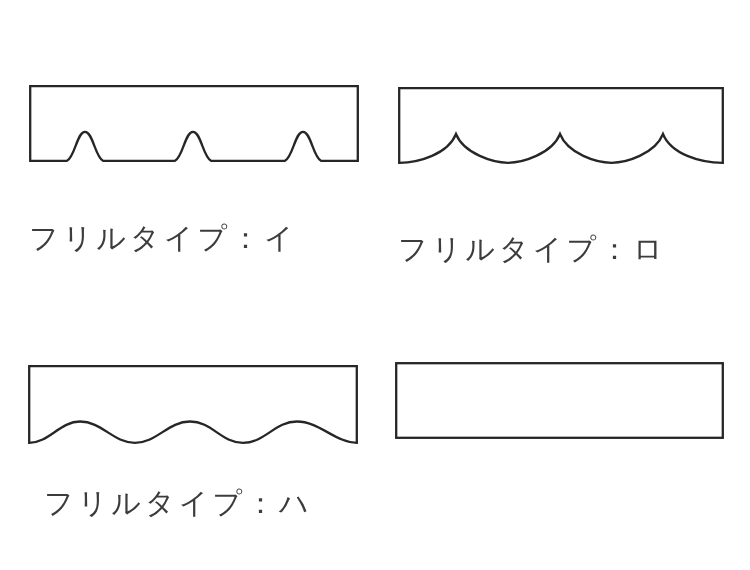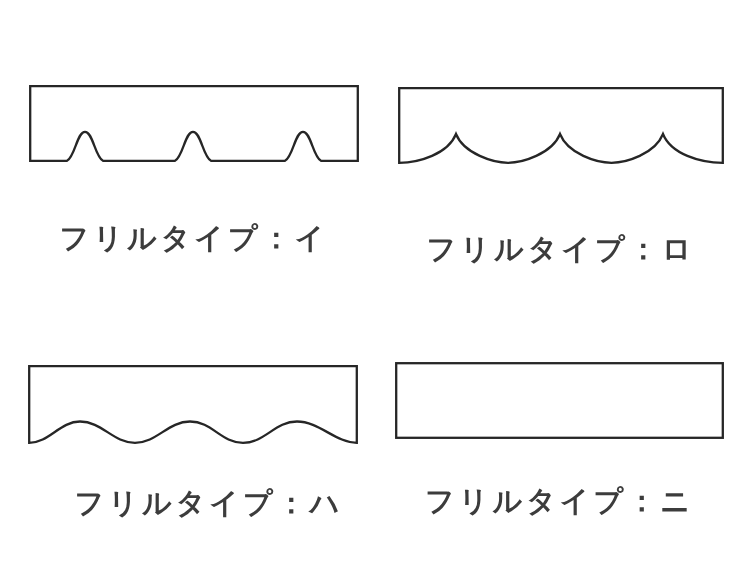--- a/index.html
+++ b/index.html
@@ -30,23 +30,22 @@
     stroke-width: 2.3;
     stroke-linejoin: miter;
     stroke-linecap: butt;
   }
   .caption {
     position: absolute;
     color: var(--text);
     font-size: 29px;
     line-height: 1.1;
     letter-spacing: 4px;
-    text-align: center;
+    text-align: left;
     white-space: nowrap;
-    font-weight: bold;
   }
   #svg-type-i  { left: 29px;  top: 85px;  width: 330px; height: 77px; }
   #svg-type-ro { left: 398px; top: 87px;  width: 326px; height: 77px; }
   #svg-type-ha { left: 28px;  top: 365px; width: 330px; height: 79px; }
   #svg-type-ni { left: 395px; top: 362px; width: 329px; height: 77px; }
   #caption-type-i  { left: 29px;  width: 330px; top: 223px; }
   #caption-type-ro { left: 398px; width: 326px; top: 234px; }
   #caption-type-ha { left: 44px;  width: 330px; top: 488px; }
   #caption-type-ni { left: 395px; width: 329px; top: 486px; }
 </style>
@@ -82,15 +81,14 @@
              C193,77.8 184,56.5 162,56.5
              C140,56.5 129,77.8 107,77.8
              C85,77.8 74,56.5 52,56.5
              C32,56.5 21,77.8 1.2,77.8 Z"></path>
   </svg>
   <div id="caption-type-ha" class="caption">フリルタイプ：ハ</div>
 
   <svg id="svg-type-ni" class="shape-svg" viewBox="0 0 329 77" xmlns="http://www.w3.org/2000/svg" aria-hidden="true">
     <rect x="1.2" y="1.2" width="326.6" height="74.6"></rect>
   </svg>
-  <div id="caption-type-ni" class="caption">フリルタイプ：ニ</div>
 
 </div>
 
 </body></html>

